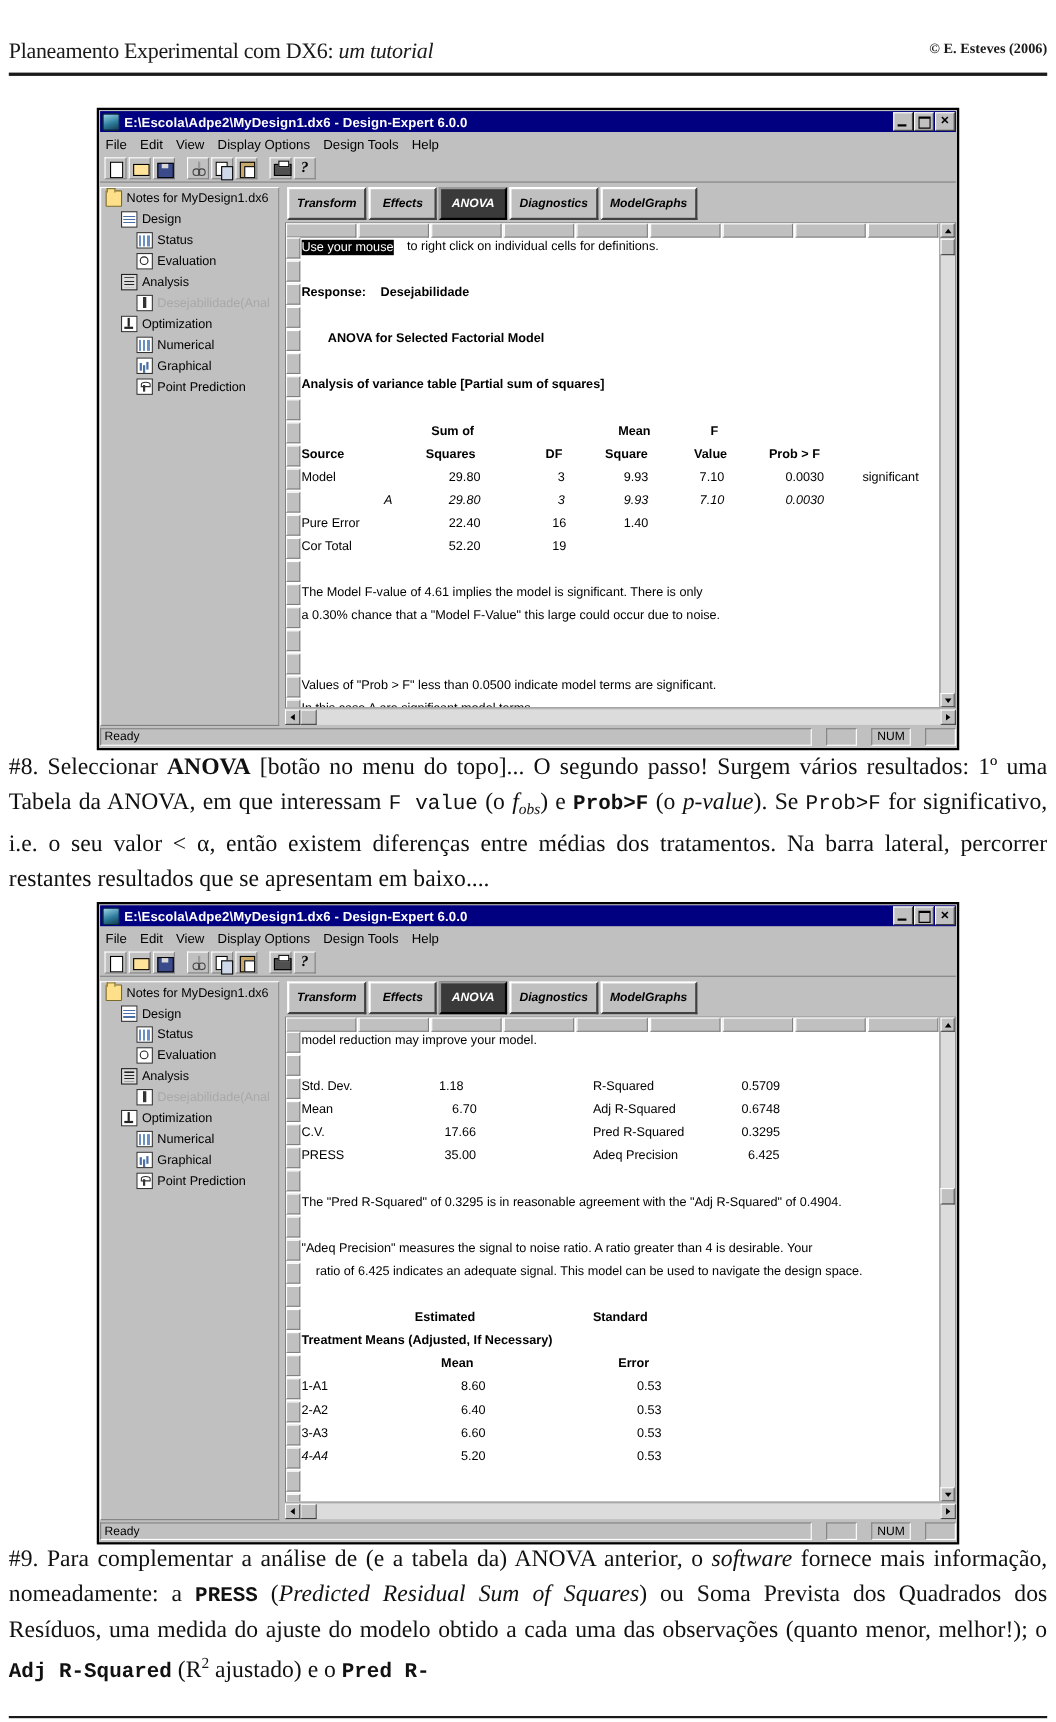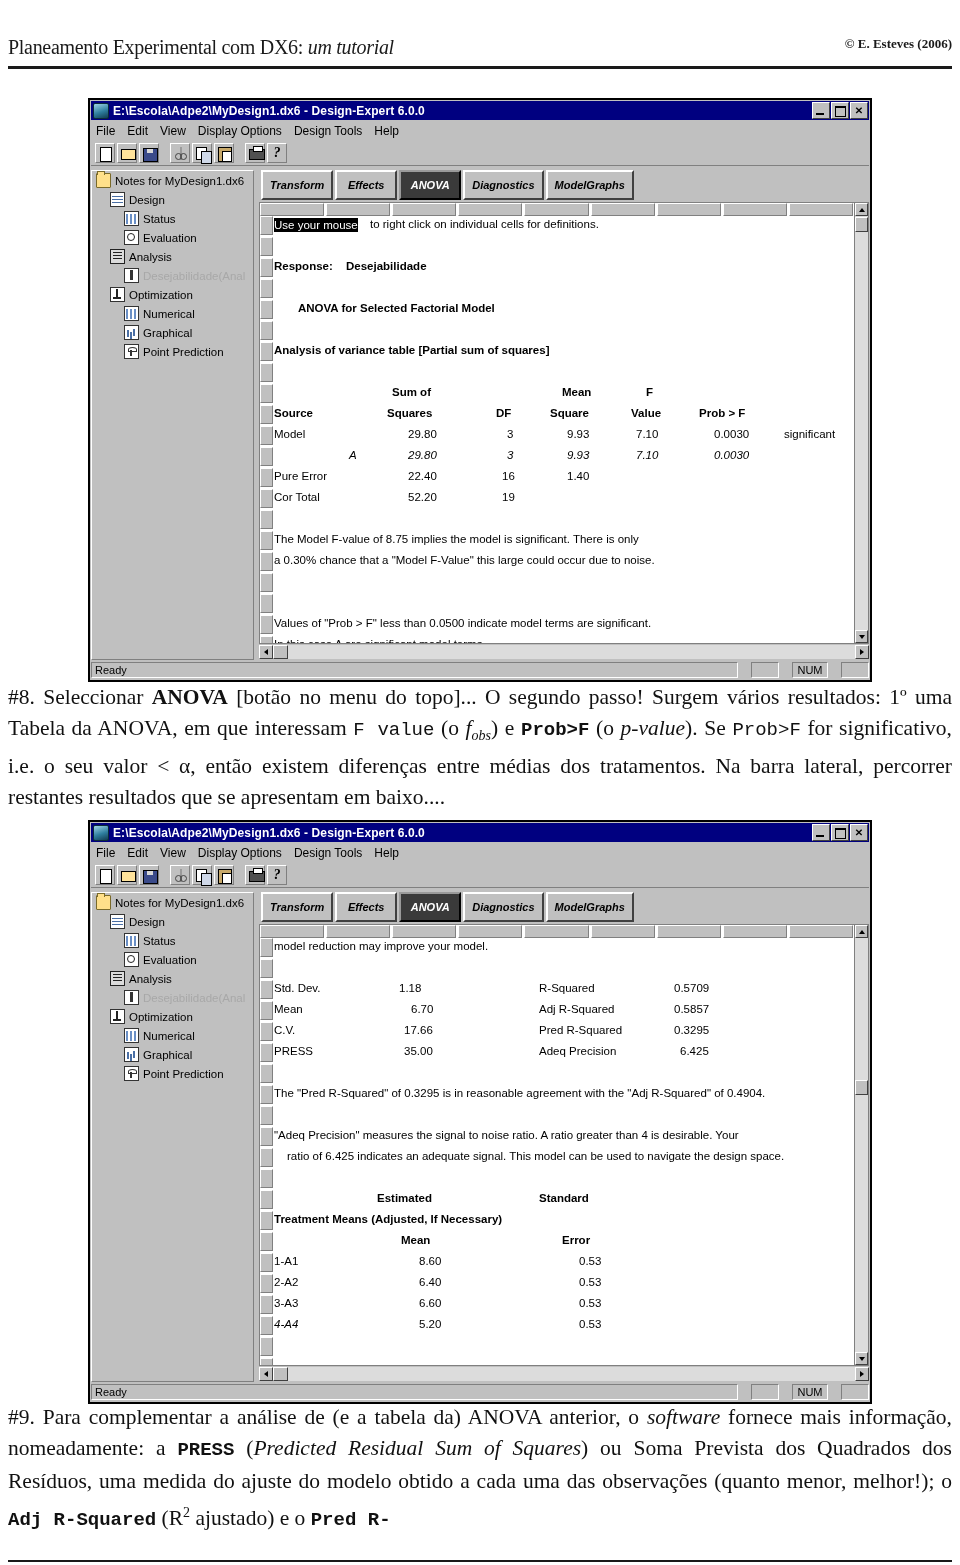--- a/index.html
+++ b/index.html
@@ -429,21 +429,21 @@
                 <span class="ctext" style="left: 228px;">16</span>
                 <span class="ctext" style="left: 293px;">1.40</span>
               </div>
               <div class="crow">
                 <span class="ctext" style="left: 0px;">Cor Total</span>
                 <span class="ctext" style="left: 134px;">52.20</span>
                 <span class="ctext" style="left: 228px;">19</span>
               </div>
               <div class="crow"></div>
               <div class="crow">
-                <span class="ctext" style="left: 0px;">The Model F-value of 8.75 implies the model is significant.  There is only</span>
+                <span class="ctext" style="left: 0px;">The Model F-value of 4.61 implies the model is significant.  There is only</span>
               </div>
               <div class="crow">
                 <span class="ctext" style="left: 0px;">a 0.30% chance that a "Model F-Value" this large could occur due to noise.</span>
               </div>
               <div class="crow"></div>
               <div class="crow"></div>
               <div class="crow">
                 <span class="ctext" style="left: 0px;">Values of "Prob &gt; F" less than 0.0500 indicate model terms are significant.</span>
               </div>
               <div class="crow">
@@ -640,21 +640,21 @@
               <div class="crow">
                 <span class="ctext" style="left: 0px;">Std. Dev.</span>
                 <span class="ctext" style="left: 125px;">1.18</span>
                 <span class="ctext" style="left: 265px;">R-Squared</span>
                 <span class="ctext" style="left: 400px;">0.5709</span>
               </div>
               <div class="crow">
                 <span class="ctext" style="left: 0px;">Mean</span>
                 <span class="ctext" style="left: 137px;">6.70</span>
                 <span class="ctext" style="left: 265px;">Adj R-Squared</span>
-                <span class="ctext" style="left: 400px;">0.5857</span>
+                <span class="ctext" style="left: 400px;">0.6748</span>
               </div>
               <div class="crow">
                 <span class="ctext" style="left: 0px;">C.V.</span>
                 <span class="ctext" style="left: 130px;">17.66</span>
                 <span class="ctext" style="left: 265px;">Pred R-Squared</span>
                 <span class="ctext" style="left: 400px;">0.3295</span>
               </div>
               <div class="crow">
                 <span class="ctext" style="left: 0px;">PRESS</span>
                 <span class="ctext" style="left: 130px;">35.00</span>

